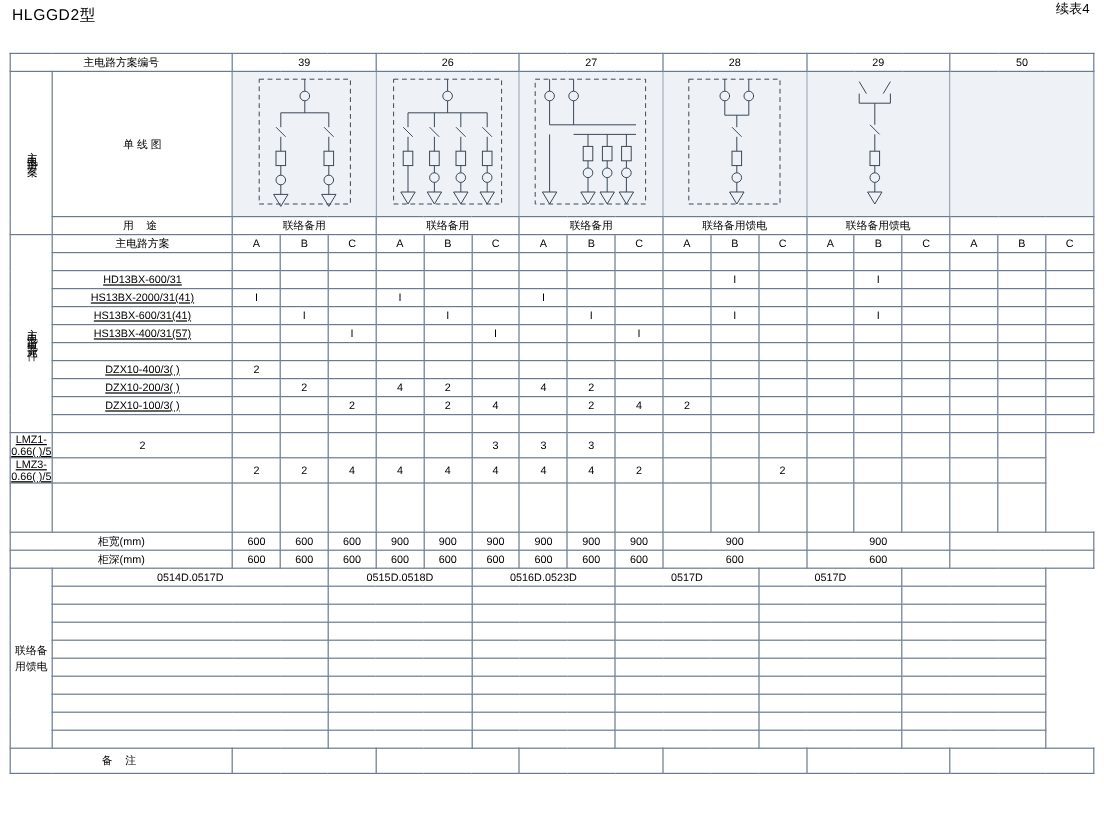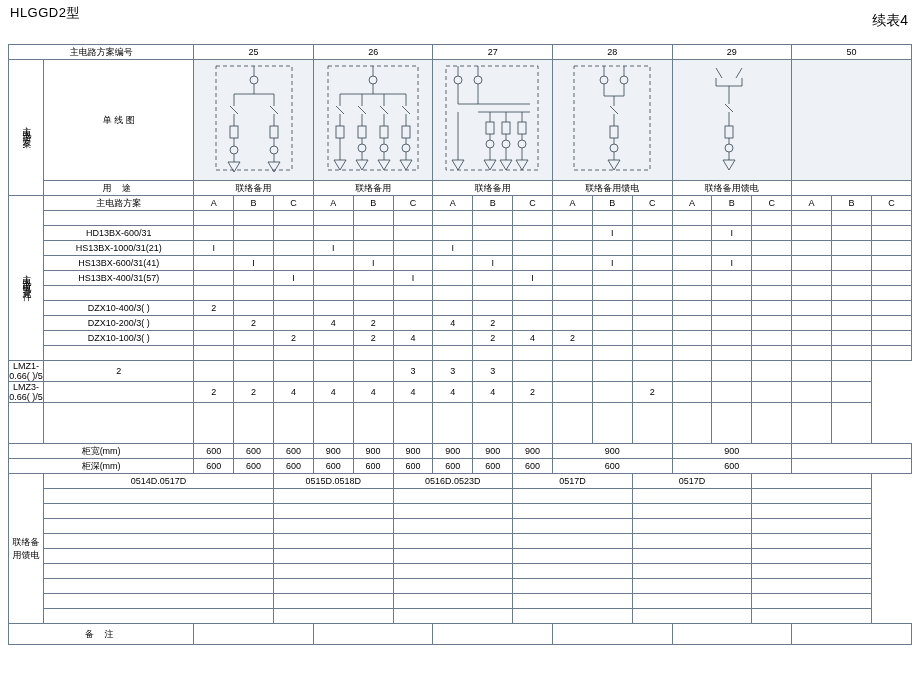--- a/index.html
+++ b/index.html
@@ -12,21 +12,21 @@
     position:relative;
     overflow:hidden;
   }
   .page-head{
     position:absolute;left:0;top:0;width:920px;height:26px;
   }
   .title{
     position:absolute;left:10px;top:4px;font-size:13px;letter-spacing:0.5px;
   }
   .cont{
-    position:absolute;right:12px;top:12px;font-size:14px;
+    position:absolute;right:12px;top:0;font-size:11px;
   }
   table.main{
     position:absolute;left:8px;top:28px;
     width:904px;
     border-collapse:collapse;
     table-layout:fixed;
     margin-top:16px;
   }
   table.main td{
     border:1px solid #6a7b90;
@@ -39,21 +39,21 @@
   }
   td.shade{background:#eef2f7;}
   td.head{background:#eef2f7;}
   .vert{
     writing-mode:vertical-rl;
     text-orientation:upright;
     letter-spacing:3px;
     line-height:1.1;
     display:inline-block;
   }
-  .lbl-left{text-align:left;padding-left:6px;}
+  .lbl-left{text-align:left;padding-left:6px;text-decoration:underline;}
   .sp{letter-spacing:4px;}
   .diagwrap{height:120px;position:relative;background:#eef2f7;}
   .diagwrap svg{display:block;margin:0 auto;}
   .schem-cell{padding:0;height:122px;background:#eef2f7;}
   .empty-row td{height:13px;}
   .drawno{height:13px;}
 </style>
 </head>
 <body>
 
@@ -82,21 +82,21 @@
       <col style="width:34px">
       <col style="width:34px">
     <col style="width:34px">
       <col style="width:34px">
       <col style="width:34px">
   </colgroup>
 
   <tbody>
       <tr>
     <td class="head" colspan="2">主电路方案编号</td>
-    <td class="head" colspan="3">25</td>
+    <td class="head" colspan="3">39</td>
     <td class="head" colspan="3">26</td>
     <td class="head" colspan="3">27</td>
     <td class="head" colspan="3">28</td>
     <td class="head" colspan="3">29</td>
     <td class="head" colspan="3">50</td>
   </tr>
 
   <tr>
     <td class="shade" rowspan="2">
       <span class="vert">主电路方案</span>
@@ -339,21 +339,21 @@
     <td>I</td>
     <td></td>
     <td></td>
     <td>I</td>
     <td></td>
     <td></td>
     <td></td>
     <td></td>
   </tr>
   <tr>
-    <td class="lbl-left shade">HS13BX-1000/31(21)</td>
+    <td class="lbl-left shade">HS13BX-2000/31(41)</td>
     <td>I</td>
     <td></td>
     <td></td>
     <td>I</td>
     <td></td>
     <td></td>
     <td>I</td>
     <td></td>
     <td></td>
     <td></td>

